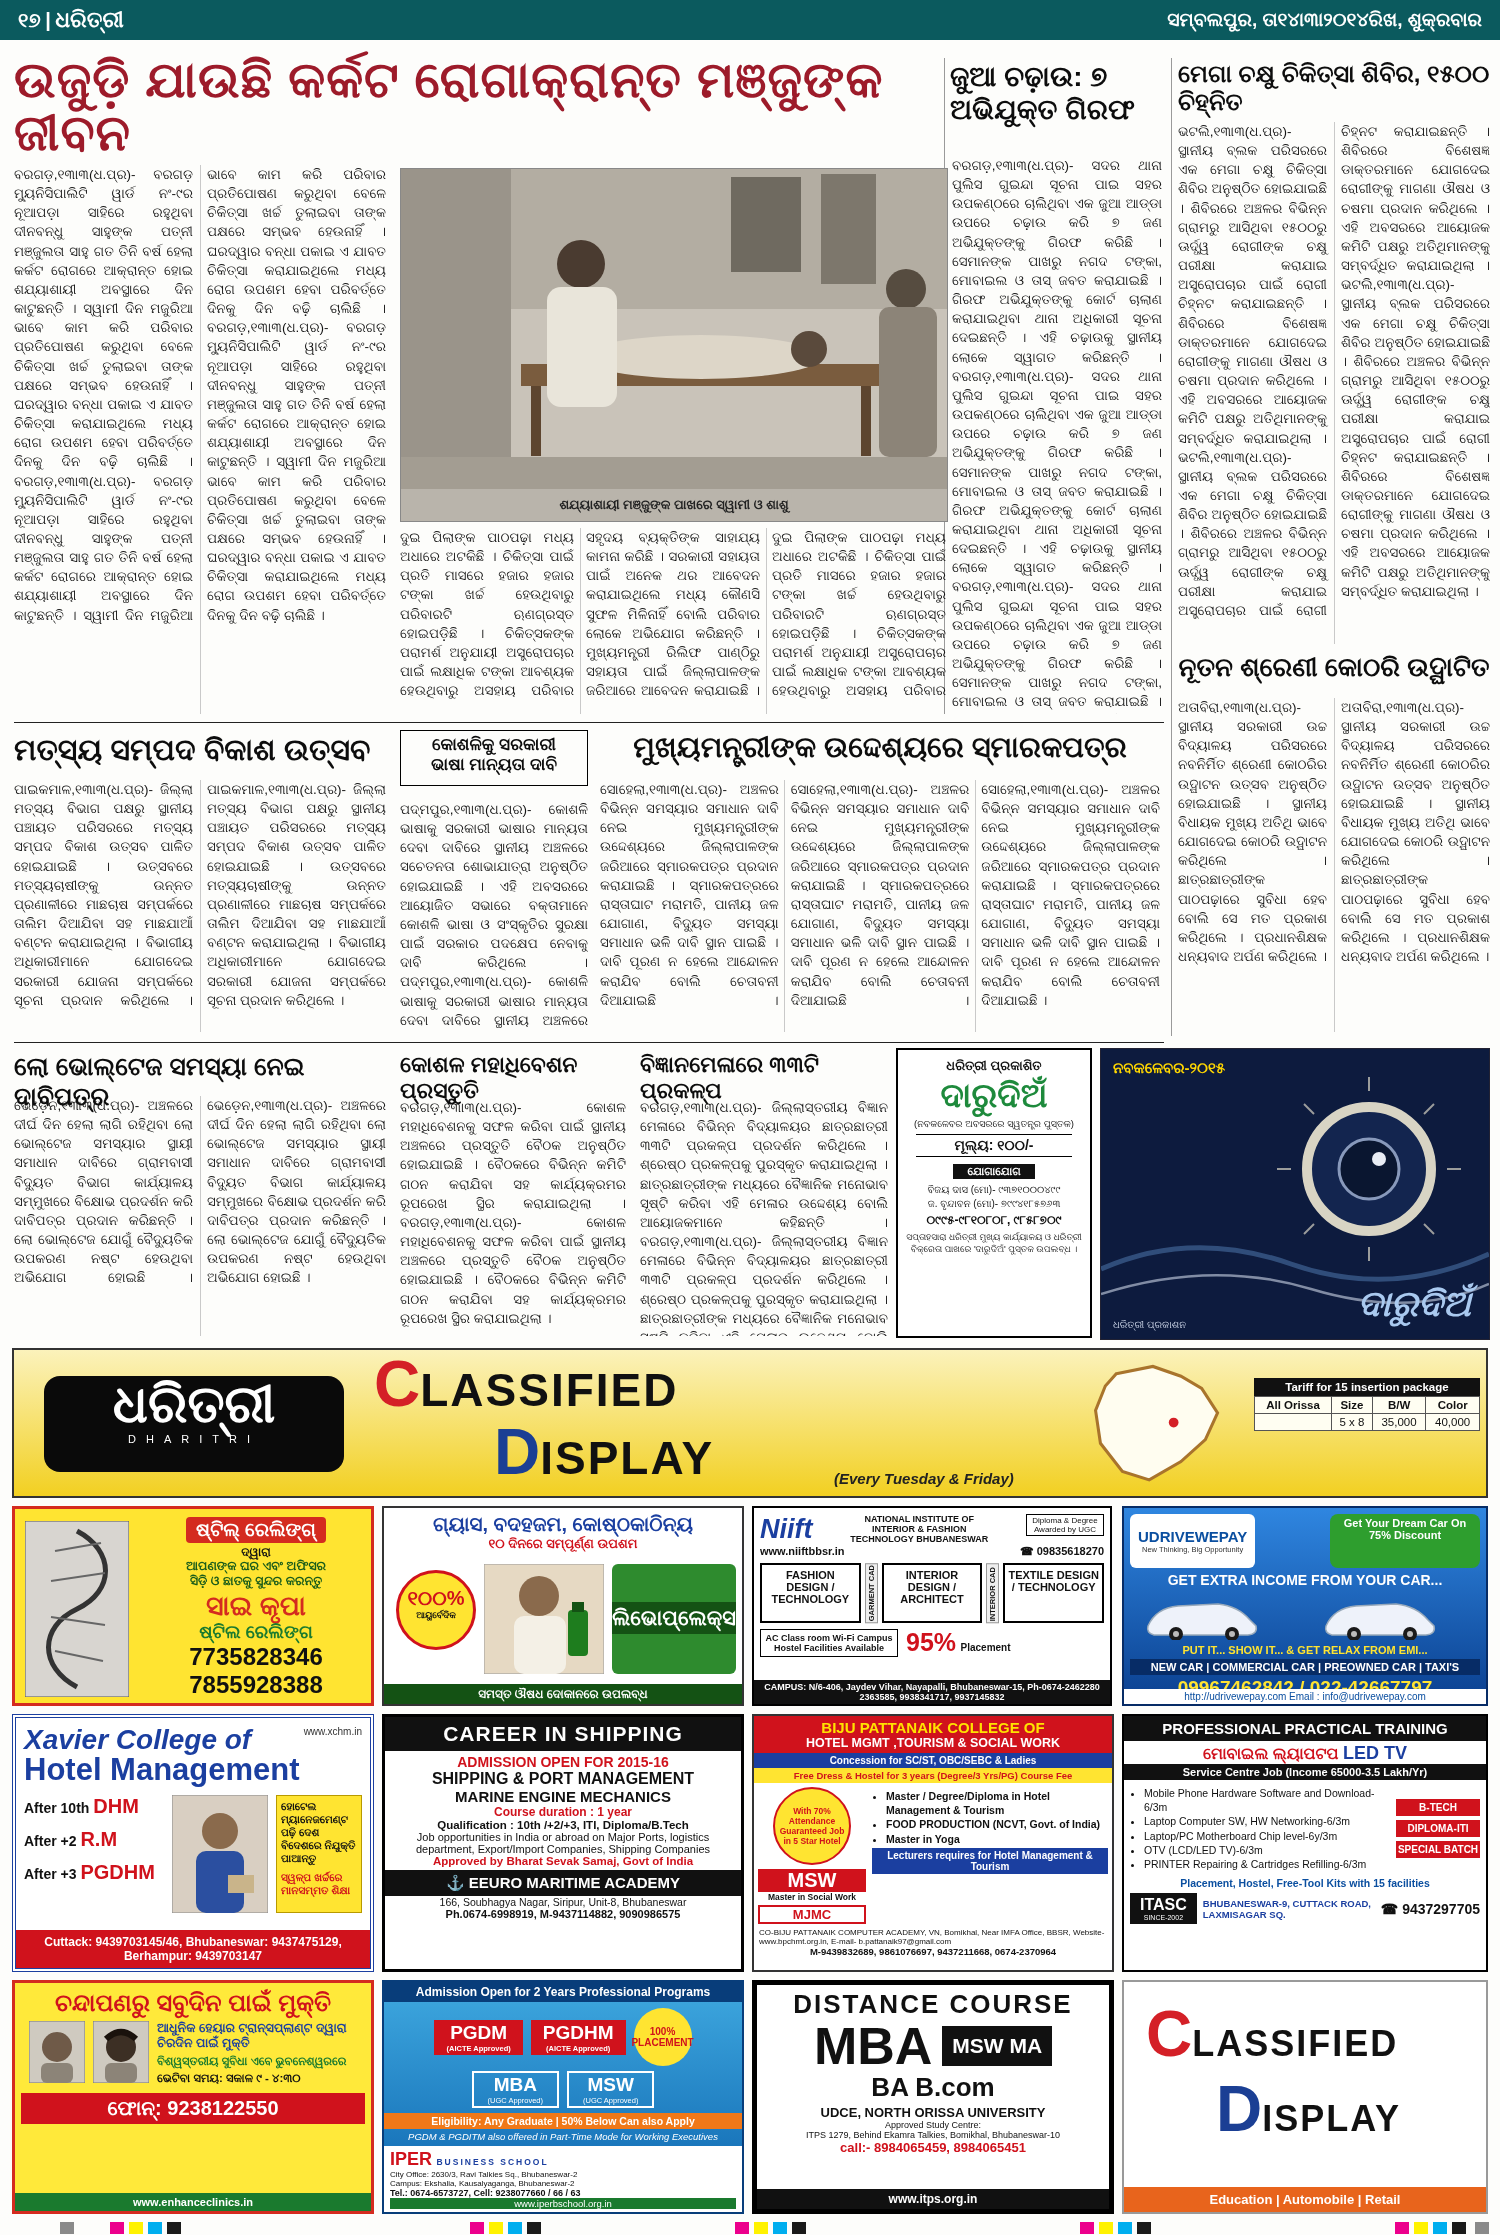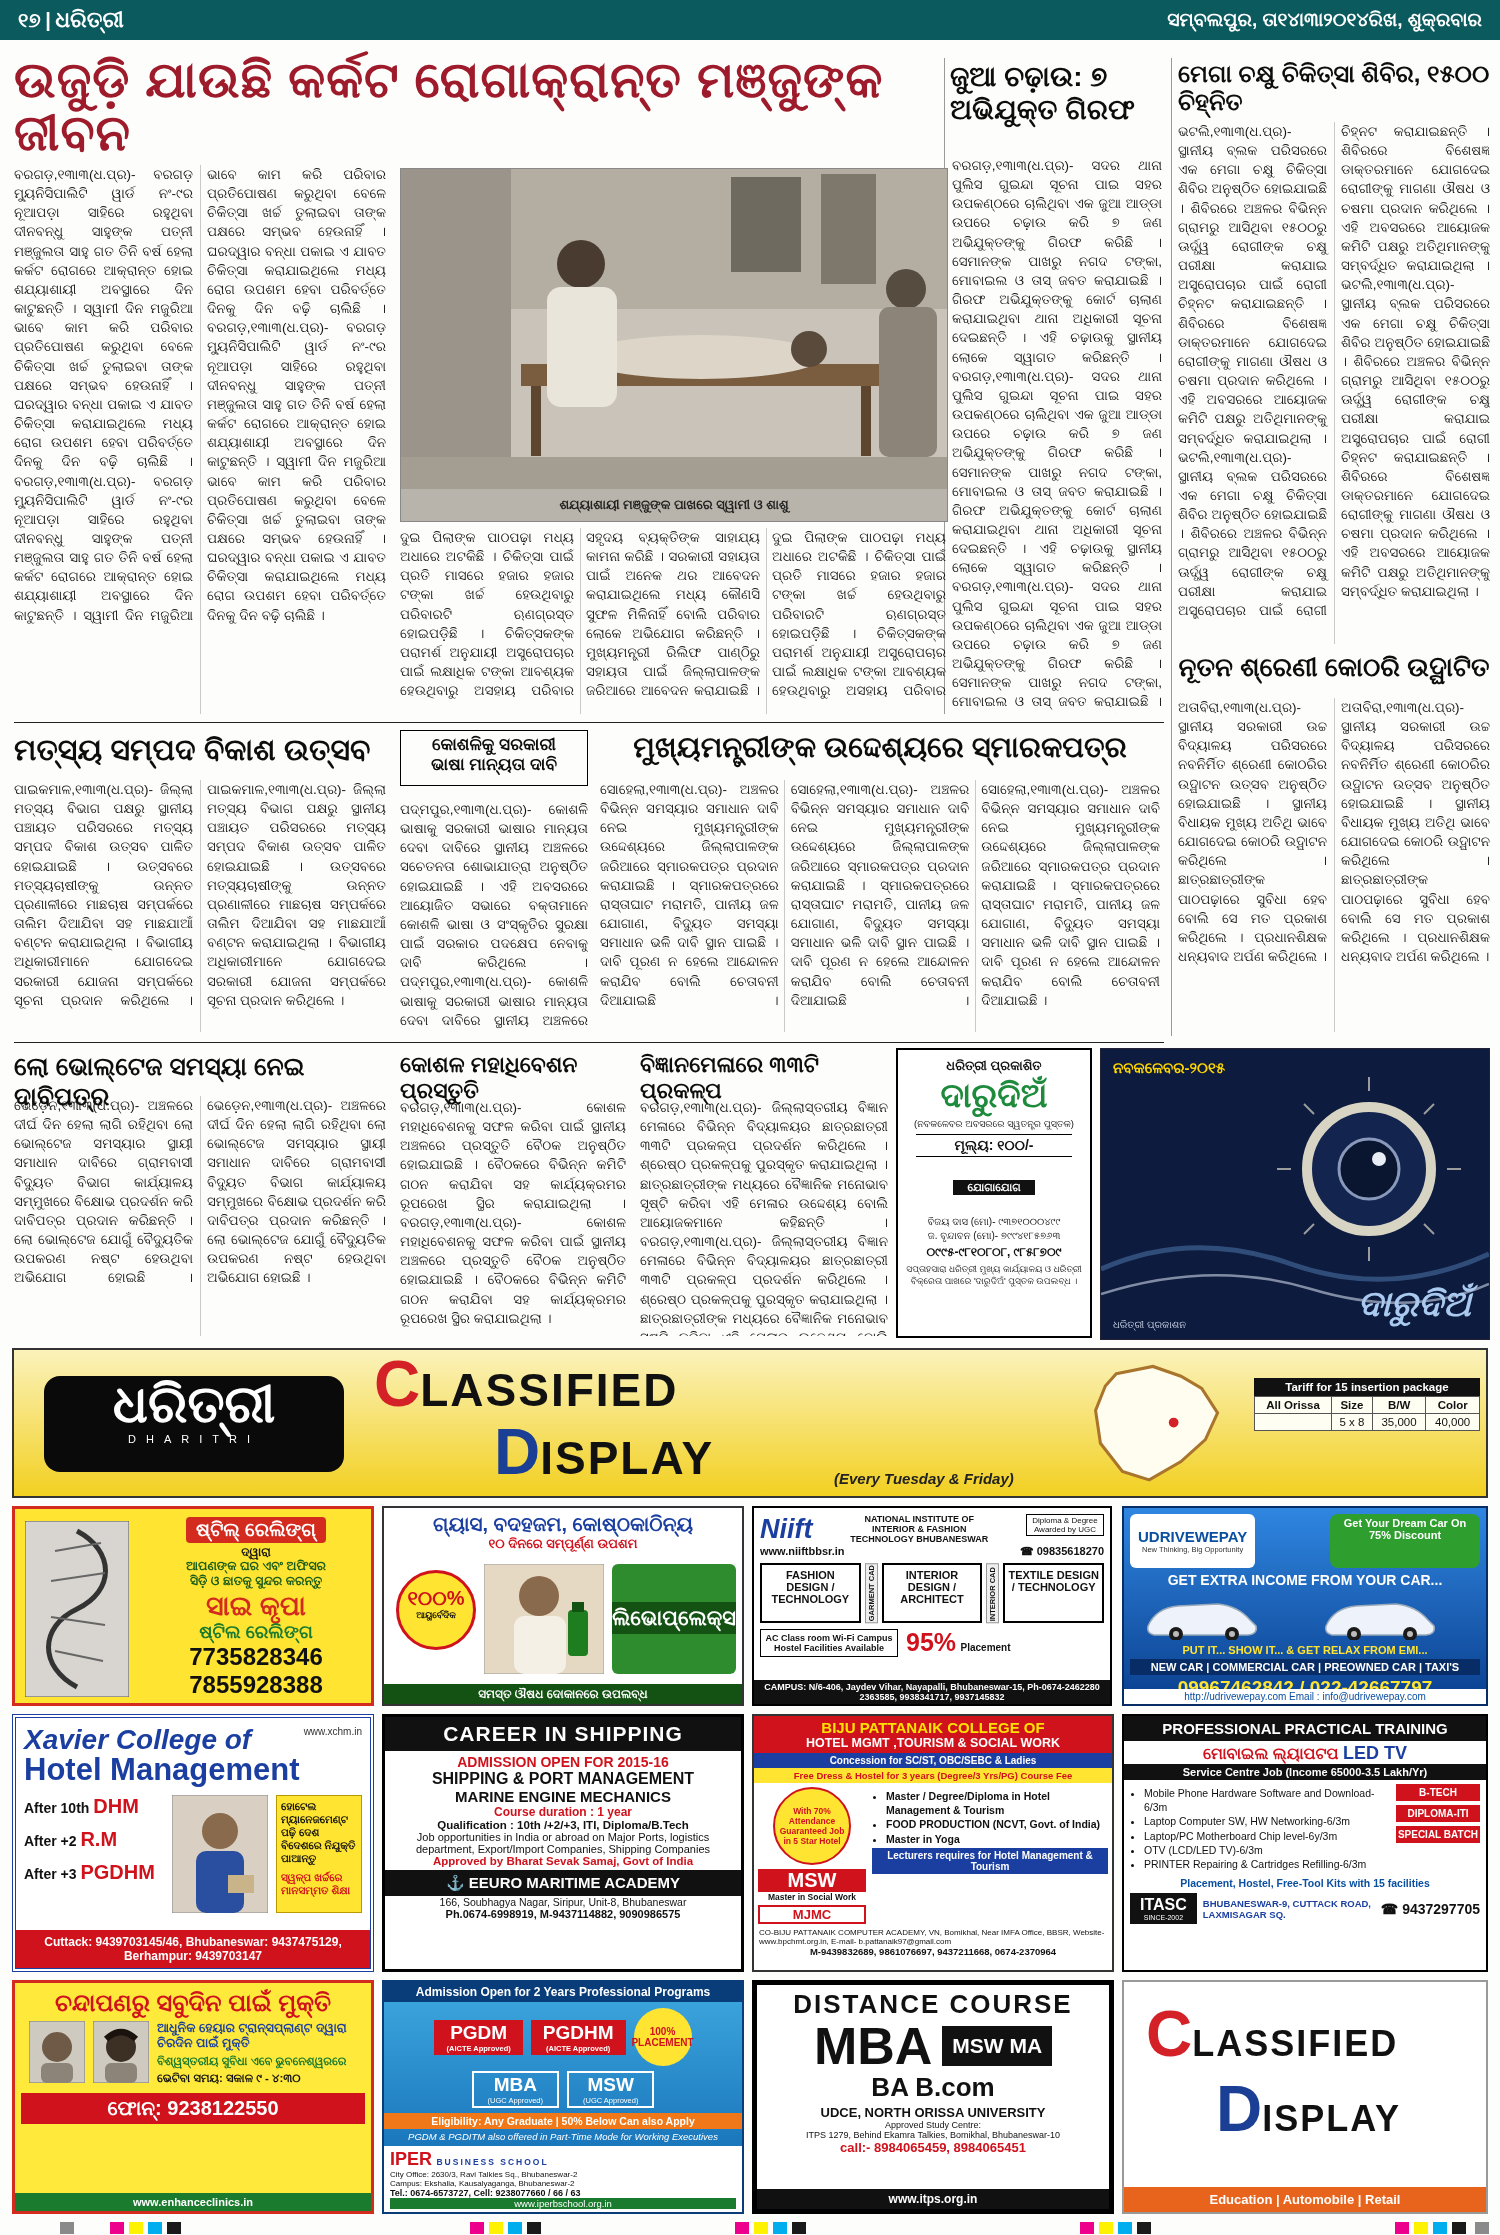--- a/index.html
+++ b/index.html
@@ -23,21 +23,21 @@
   .hrule{height:1px;background:#222;}
   
   .photo-box{background:#b9b4ab;border:1px solid #888;}
   .caption{font-size:13px;font-weight:bold;text-align:center;padding-top:4px;color:#222;}
   
   .daru{border:2.5px solid #000;background:#fff;box-sizing:border-box;padding:8px 6px;text-align:center;}
   .daru .pub{font-size:13px;font-weight:bold;}
   .daru .ttl{font-size:34px;font-weight:bold;color:#1e8a3c;margin:2px 0;}
   .daru .sub{font-size:9.5px;}
   .daru .price{font-size:14px;font-weight:bold;border-top:1px solid #000;border-bottom:1px solid #000;margin:4px 12px;padding:2px 0;}
-  .daru .cont{display:inline-block;background:#111;color:#fff;font-size:11px;font-weight:bold;padding:1px 14px;margin:19px 0;}
+  .daru .cont{display:inline-block;background:#111;color:#fff;font-size:11px;font-weight:bold;padding:1px 14px;margin:3px 0;}
   .daru .cl{font-size:10px;margin-top:2px;}
   .daru .ph{font-size:12px;font-weight:bold;margin-top:3px;}
   .daru .avail{font-size:9px;margin-top:5px;line-height:1.3;}
   
   .cover{background:#0d1b3e;border:1px solid #223;overflow:hidden;}
   .cover .top{position:absolute;left:12px;top:10px;color:#ffd700;font-size:15px;font-weight:bold;}
   .cover .brand{position:absolute;left:12px;bottom:8px;color:#cfd8ea;font-size:10px;}
   .cover .ttl{position:absolute;right:18px;bottom:14px;color:#a9c9ef;font-size:36px;font-weight:bold;font-style:italic;}
   
   .banner{background:linear-gradient(#fbf2bb,#f2d021);border:2px solid #333;box-sizing:border-box;}
@@ -413,21 +413,21 @@
     <div style="font-size:9.5px;font-weight:bold;text-align:center;">M-9439832689, 9861076697, 9437211668, 0674-2370964</div>
   </div>
 
   <div class="abs ad ad-led" style="left:1122px;top:1714px;width:366px;height:258px;">
     <div class="bar" style="background:#111;font-size:15px;padding:4px 0;">PROFESSIONAL PRACTICAL TRAINING</div>
     <div style="text-align:center;margin-top:2px;">
       <span style="color:#d0121c;font-weight:bold;font-size:16px;">ମୋବାଇଲ ଲ୍ୟାପଟପ</span>
       <span style="color:#1b3fa0;font-weight:bold;font-size:18px;">LED TV</span>
     </div>
     <div class="bar" style="background:#111;font-size:11px;padding:2px 0;">Service Centre Job (Income 65000-3.5 Lakh/Yr)</div>
-    <div style="display:flex;padding:4px 6px;">
+    <div style="display:flex;padding:4px 6px;align-items:center;">
       <ul class="plain" style="flex:1;">
         <li>Mobile Phone Hardware Software and Download-6/3m</li>
         <li>Laptop Computer SW, HW Networking-6/3m</li>
         <li>Laptop/PC Motherboard Chip level-6y/3m</li>
         <li>OTV (LCD/LED TV)-6/3m</li>
         <li>PRINTER Repairing &amp; Cartridges Refilling-6/3m</li>
       </ul>
       <div style="width:84px;">
         <div class="redbox" style="font-size:10px;padding:3px 0;margin-bottom:4px;">B-TECH</div>
         <div class="redbox" style="font-size:10px;padding:3px 0;margin-bottom:4px;">DIPLOMA-ITI</div>

